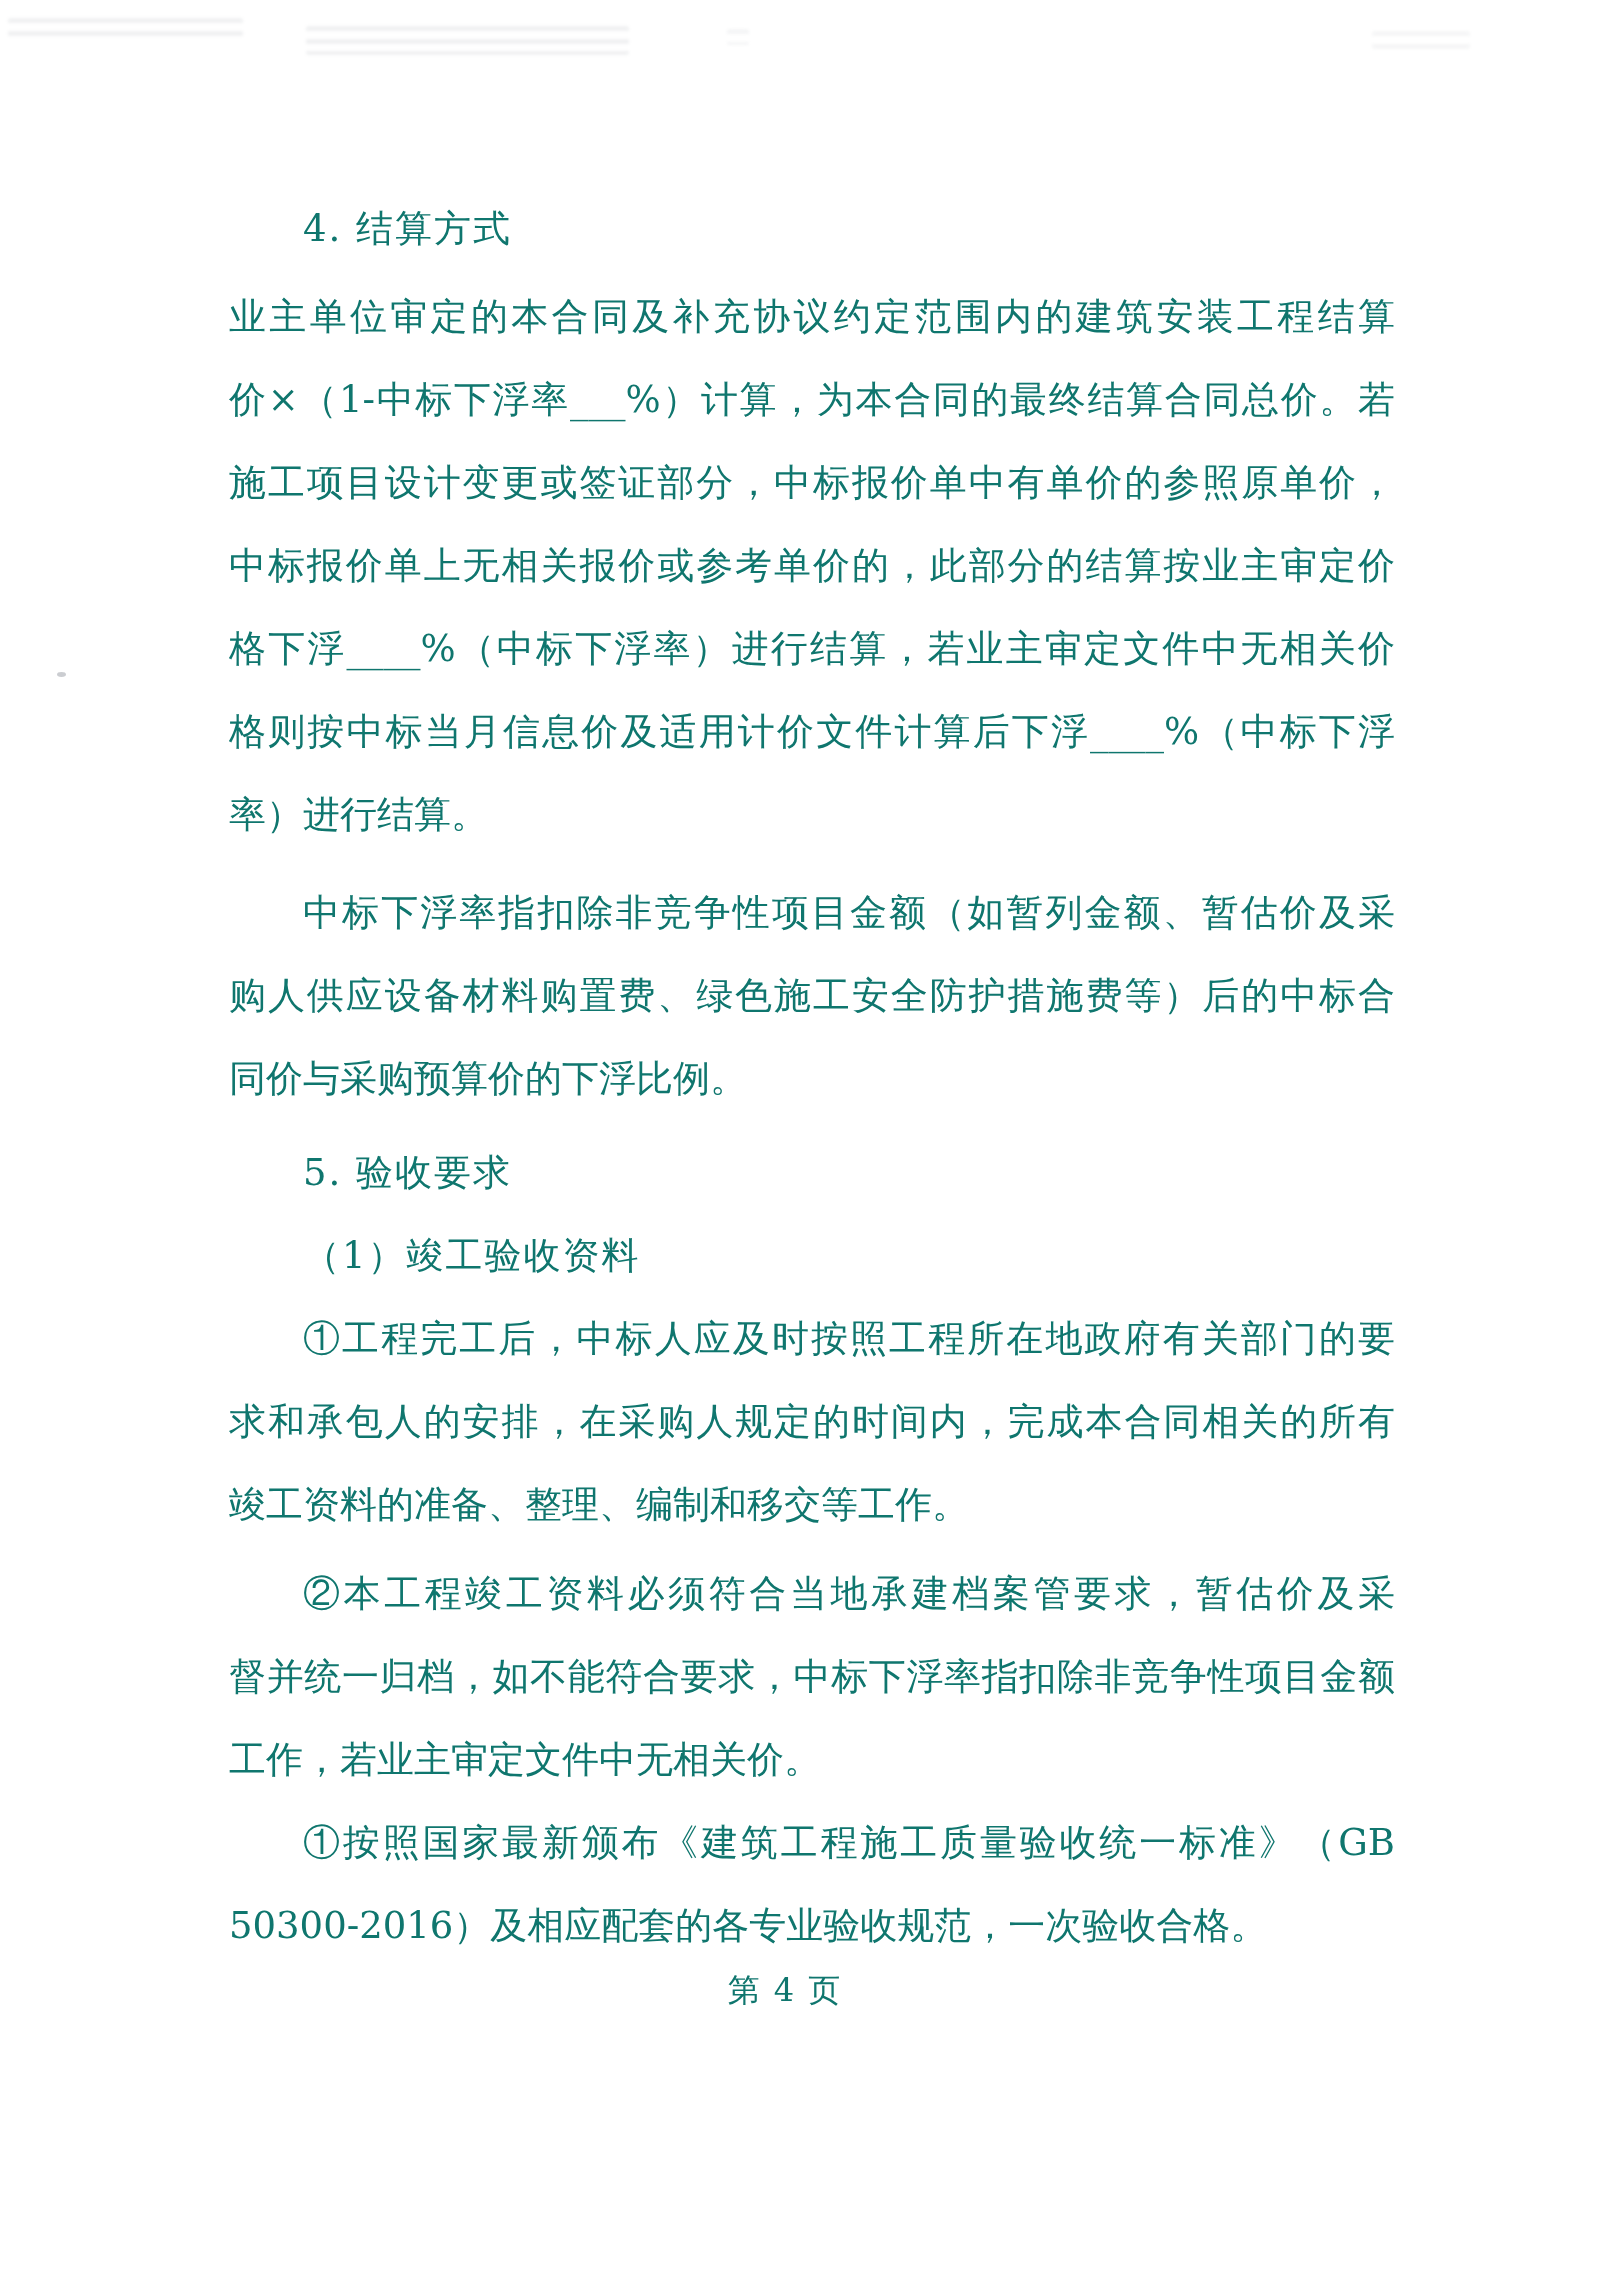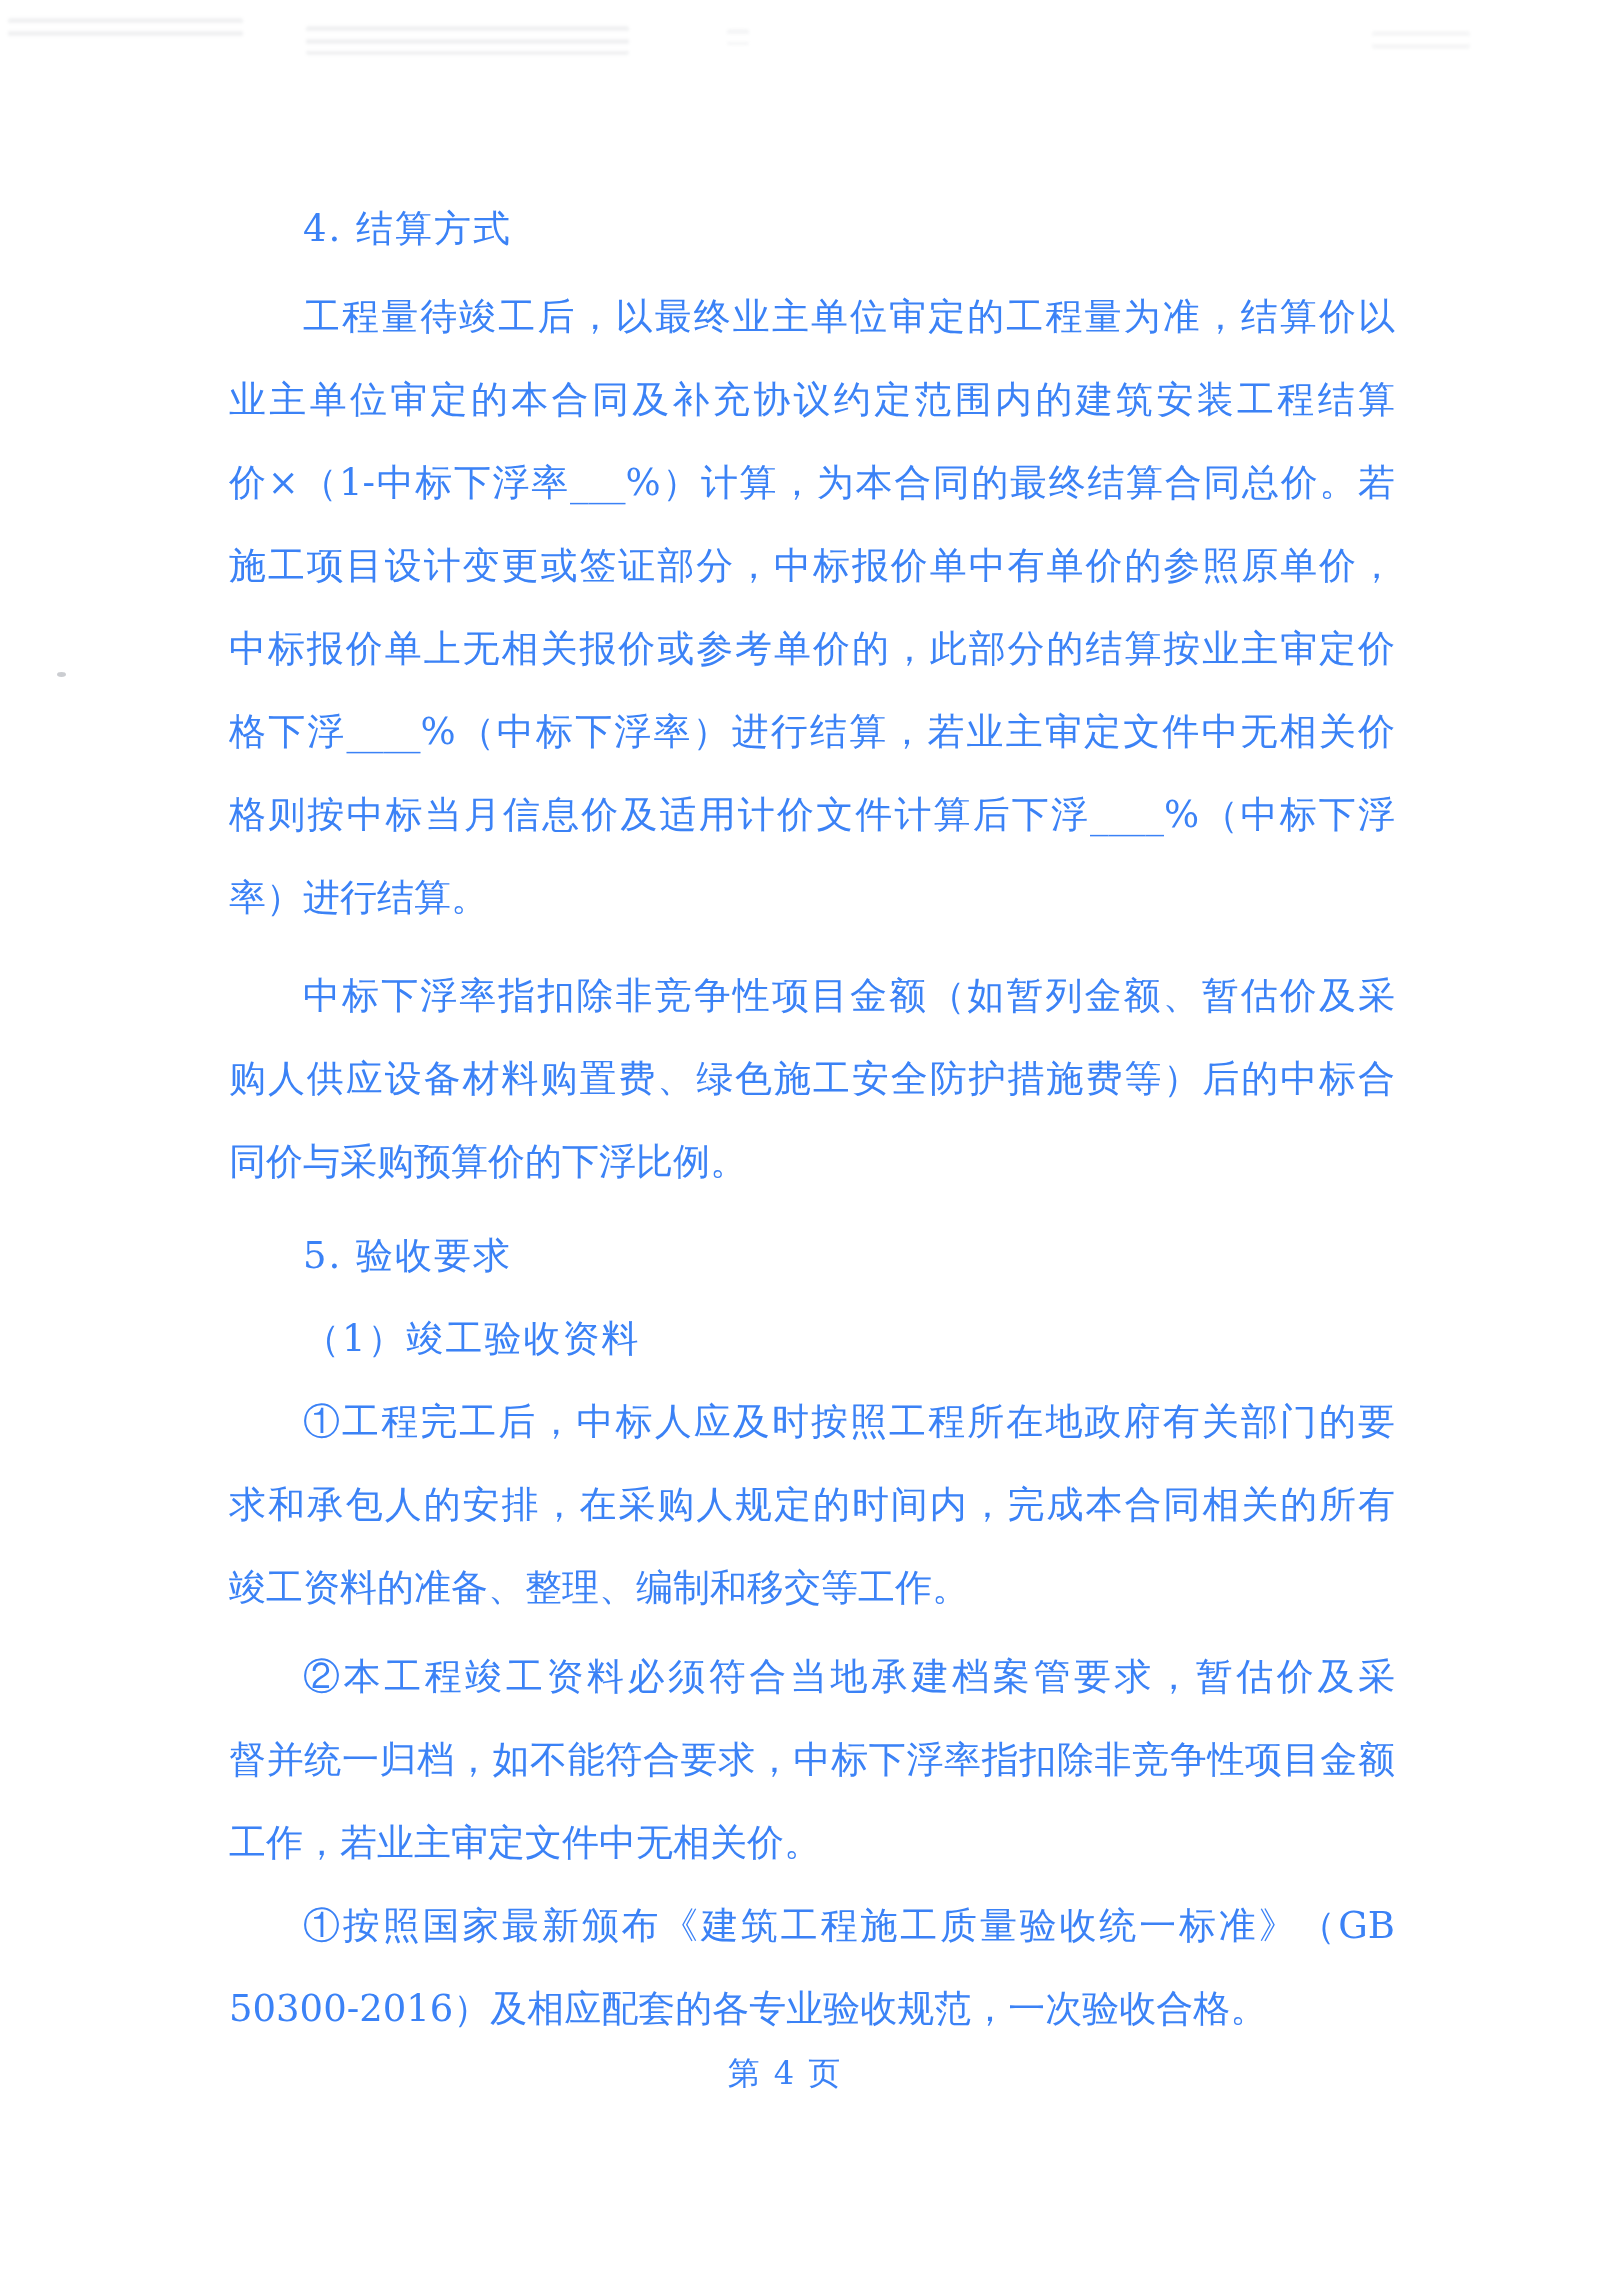--- a/index.html
+++ b/index.html
@@ -4,21 +4,21 @@
 <style>
   html, body { margin: 0; padding: 0; background: #e9e9e9; }
   .page {
     position: relative;
     width: 1621px;
     height: 2293px;
     margin: 0 auto;
     background: #ffffff;
     overflow: hidden;
     font-family: "DejaVu Serif", "Liberation Serif", serif;
-    color: #3b82f6;
+    color: #0f766e;
   }
   .content {
     position: absolute;
     left: 229px;
     top: 187px;
     width: 1166px;
   }
   .line {
     font-size: 37px;
     line-height: 83px;
@@ -85,21 +85,20 @@
   <div class="noise noise-b"></div>
   <div class="noise noise-c"></div>
   <div class="noise noise-d"></div>
   <div class="speck"></div>
 
   <div class="content">
 
     <div class="line head">4. 结算方式</div>
 
     <div class="para gap-sm">
-      <div class="line just indent">工程量待竣工后，以最终业主单位审定的工程量为准，结算价以</div>
       <div class="line just">业主单位审定的本合同及补充协议约定范围内的建筑安装工程结算</div>
       <div class="line just">价×（1-中标下浮率___%）计算，为本合同的最终结算合同总价。若</div>
       <div class="line just">施工项目设计变更或签证部分，中标报价单中有单价的参照原单价，</div>
       <div class="line just">中标报价单上无相关报价或参考单价的，此部分的结算按业主审定价</div>
       <div class="line just">格下浮____%（中标下浮率）进行结算，若业主审定文件中无相关价</div>
       <div class="line just">格则按中标当月信息价及适用计价文件计算后下浮____%（中标下浮</div>
       <div class="line">率）进行结算。</div>
     </div>
 
     <div class="para gap-md">

